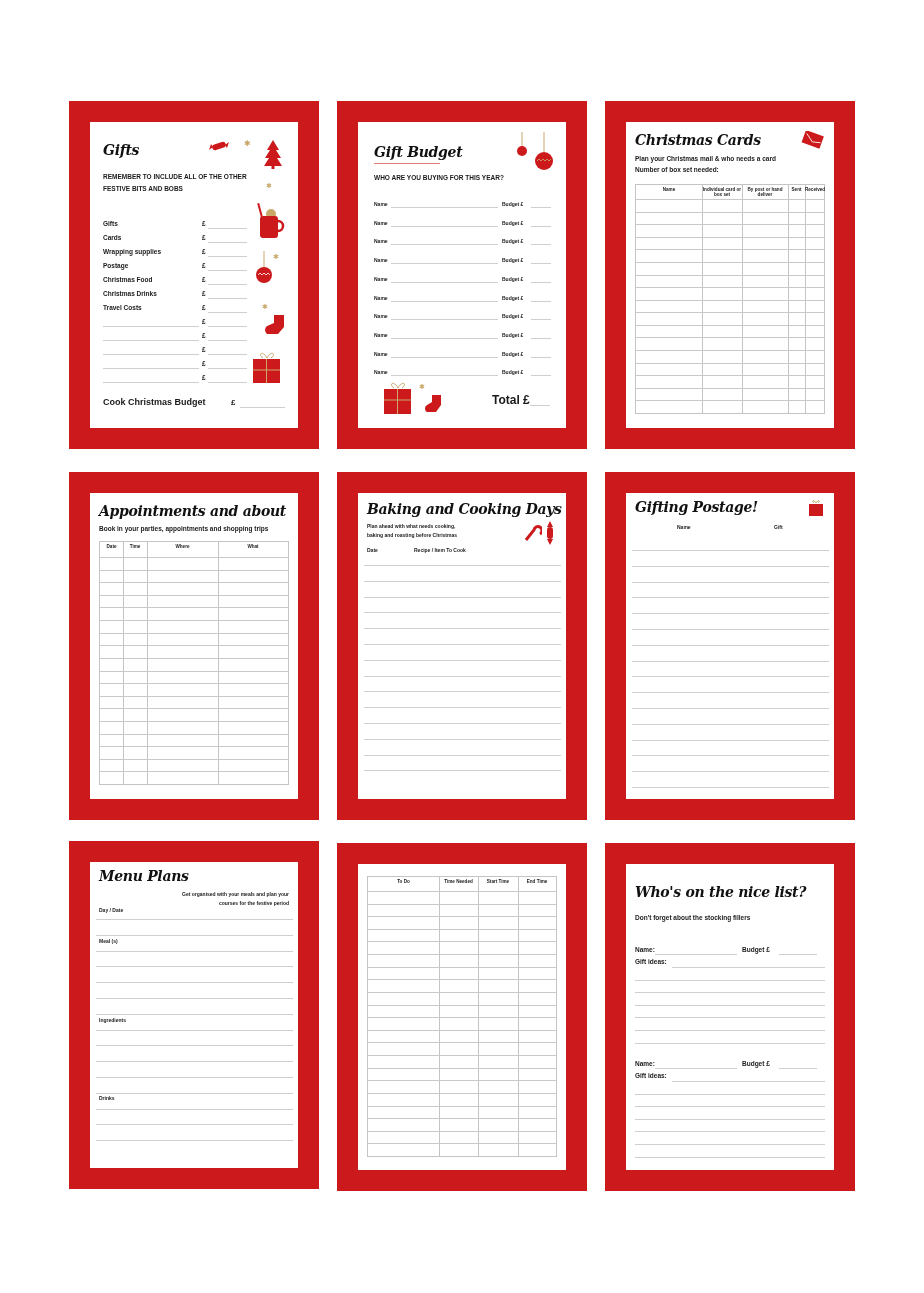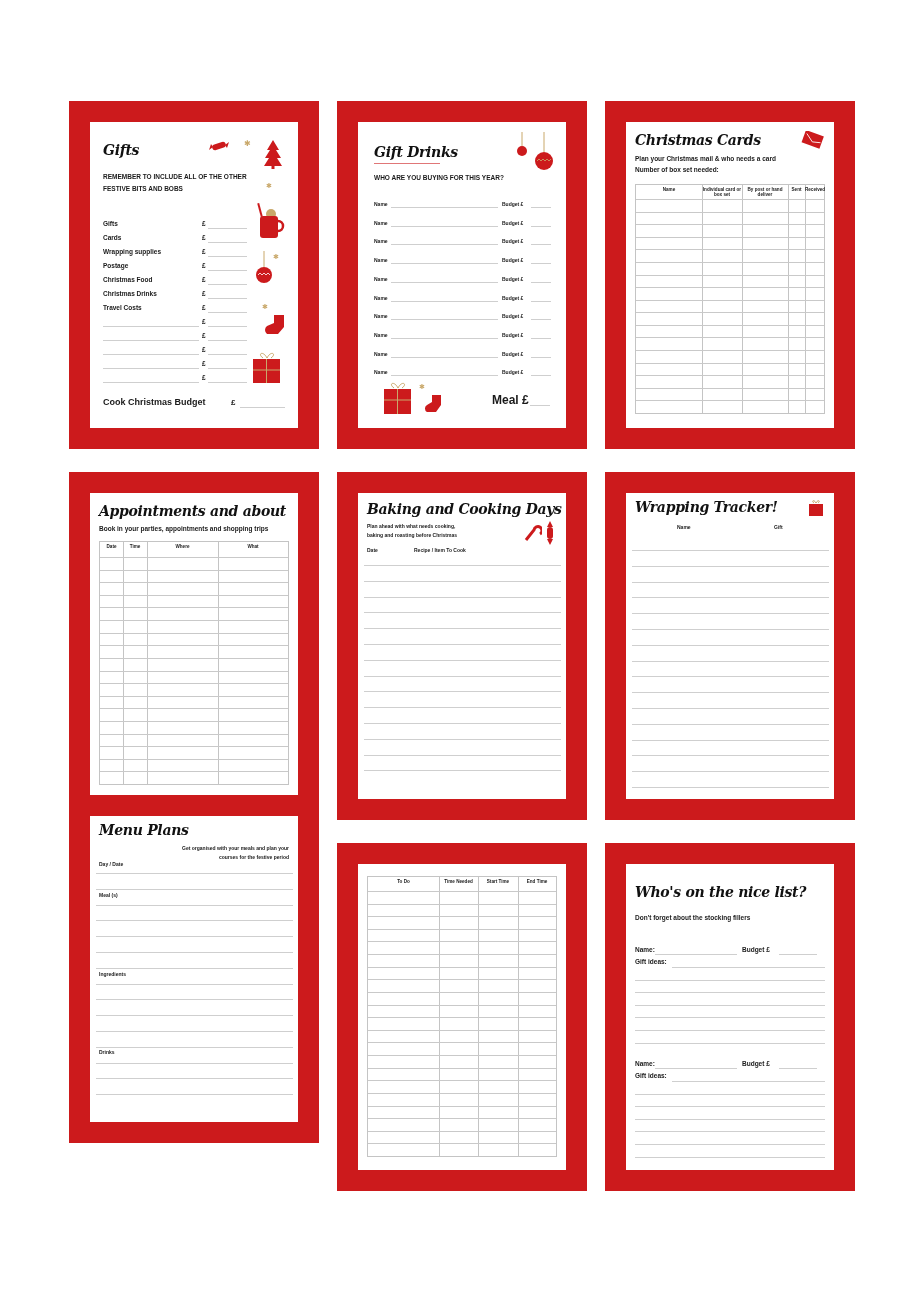--- a/index.html
+++ b/index.html
@@ -96,25 +96,25 @@
       <div class="txt" style="left: 112px; top: 238px;">£</div>
       <div class="line" style="left: 118px; top: 246px; width: 39px;"></div>
       <div class="line" style="left: 13px; top: 260px; width: 96px;"></div>
       <div class="txt" style="left: 112px; top: 252px;">£</div>
       <div class="line" style="left: 118px; top: 260px; width: 39px;"></div>
     </div>
 </div>
 
 <div class="card" style="left:337px; top:101px;">
   <div class="page">
-    <div class="title" style="left:16px; top:22px;">Gift Drinks</div>
+    <div class="title" style="left:16px; top:22px;">Gift Budget</div>
     <div class="line" style="left:16px; top:41px; width:66px; background:#cc1a1c; opacity:.6;"></div>
     <div class="txt" style="left:16px; top:52px;">WHO ARE YOU BUYING FOR THIS YEAR?</div>
     <div id="gift-rows"></div>
-    <div class="txt" style="left:134px; top:271px; font-size:12px;">Meal £</div>
+    <div class="txt" style="left:134px; top:271px; font-size:12px;">Total £</div>
     <div class="line" style="left:172px; top:283px; width:20px;"></div>
     <svg class="deco" style="left:157px; top:10px;" width="14" height="28" viewBox="0 0 14 28">
         <line x1="7" y1="0" x2="7" y2="14" stroke="#c9a86a"></line>
         <circle cx="7" cy="19" r="5" fill="#cc1a1c"></circle>
       </svg>
     <svg class="deco" style="left:175px; top:10px;" width="22" height="40" viewBox="0 0 22 40">
         <line x1="11" y1="0" x2="11" y2="20" stroke="#c9a86a"></line>
         <circle cx="11" cy="29" r="9" fill="#cc1a1c"></circle>
         <path d="M4 29 l2 -2 l2 2 l2 -2 l2 2 l2 -2 l2 2 l2 -2" stroke="#c9a86a" stroke-width="0.8" fill="none"></path>
       </svg>
@@ -272,21 +272,21 @@
       <div class="line" style="left: 6px; top: 214.2px; width: 197px;"></div>
       <div class="line" style="left: 6px; top: 230px; width: 197px;"></div>
       <div class="line" style="left: 6px; top: 245.8px; width: 197px;"></div>
       <div class="line" style="left: 6px; top: 261.6px; width: 197px;"></div>
       <div class="line" style="left: 6px; top: 277.4px; width: 197px;"></div>
     </div>
 </div>
 
 <div class="card" style="left:605px; top:472px;">
   <div class="page">
-    <div class="title" style="left:9px; top:6px;">Wrapping Tracker!</div>
+    <div class="title" style="left:9px; top:6px;">Gifting Postage!</div>
     <div class="txt sm" style="left:51px; top:31px;">Name</div>
     <div class="txt sm" style="left:148px; top:31px;">Gift</div>
     <svg class="deco" style="left:182px; top:6px;" width="16" height="18" viewBox="0 0 16 18">
         <path d="M8 4 c-2 -4 -5 -2 -2 0 M8 4 c2 -4 5 -2 2 0" stroke="#c9a86a" fill="none"></path>
         <rect x="1" y="5" width="14" height="12" fill="#cc1a1c"></rect>
       </svg>
     <div id="gifting-lines"></div>
   <div class="line" style="left: 6px; top: 57px; width: 197px;"></div>
       <div class="line" style="left: 6px; top: 72.8px; width: 197px;"></div>
       <div class="line" style="left: 6px; top: 88.6px; width: 197px;"></div>
@@ -299,21 +299,21 @@
       <div class="line" style="left: 6px; top: 199.2px; width: 197px;"></div>
       <div class="line" style="left: 6px; top: 215px; width: 197px;"></div>
       <div class="line" style="left: 6px; top: 230.8px; width: 197px;"></div>
       <div class="line" style="left: 6px; top: 246.6px; width: 197px;"></div>
       <div class="line" style="left: 6px; top: 262.4px; width: 197px;"></div>
       <div class="line" style="left: 6px; top: 278.2px; width: 197px;"></div>
       <div class="line" style="left: 6px; top: 294px; width: 197px;"></div>
     </div>
 </div>
 
-<div class="card" style="left:69px; top:795px;">
+<div class="card" style="left:69px; top:841px;">
   <div class="page">
     <div class="title" style="left:9px; top:6px;">Menu Plans</div>
     <div class="txt sm" style="right:9px; top:29px;">Get organised with your meals and plan your</div>
     <div class="txt sm" style="right:9px; top:38px;">courses for the festive period</div>
     <div id="menu-lines"></div>
     <div class="txt sm" style="left:9px; top:45px;">Day  /  Date</div>
     <div class="txt sm" style="left:9px; top:76px;">Meal (s)</div>
     <div class="txt sm" style="left:9px; top:155px;">Ingredients</div>
     <div class="txt sm" style="left:9px; top:233px;">Drinks</div>
   <div class="line" style="left: 6px; top: 57px; width: 197px;"></div>

